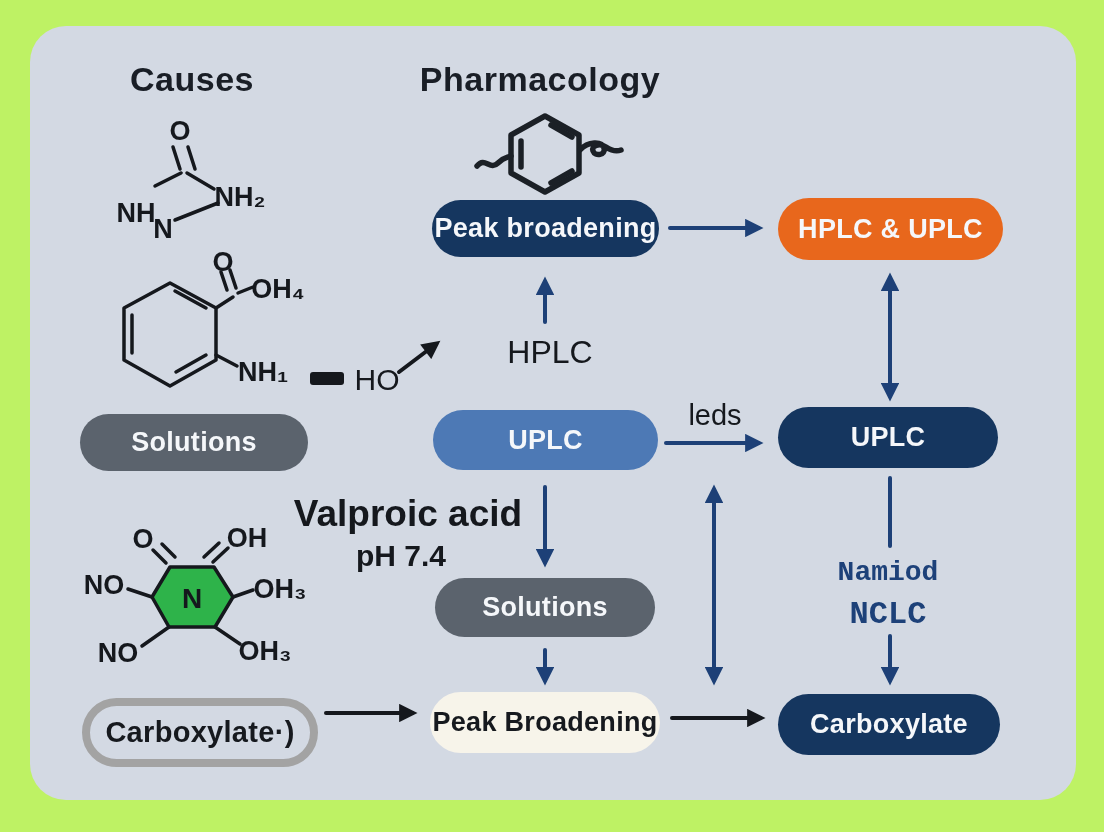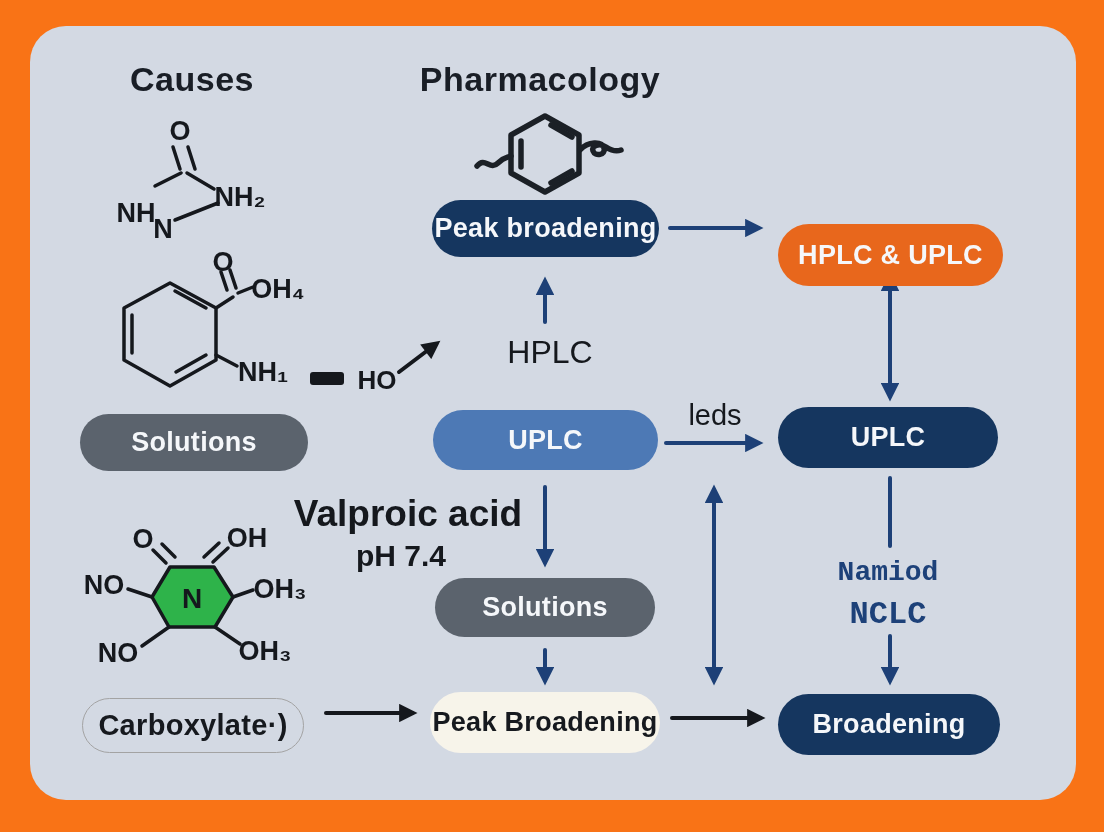--- a/index.html
+++ b/index.html
@@ -1,38 +1,38 @@
 <!DOCTYPE html>
 <html><head>
 <meta charset="utf-8">
 <style>
   html,body { margin:0; padding:0; background:#ffffff; }
   #stage {
     position:relative; width:1104px; height:832px; overflow:hidden;
-    font-family:"Liberation Sans","DejaVu Sans",sans-serif; background:#f97316;
+    font-family:"Liberation Sans","DejaVu Sans",sans-serif; background:#bef264;
   }
   #panel {
     position:absolute; left:30px; top:26px; width:1046px; height:774px;
     background:#d3d9e3; border-radius:36px;
   }
   .heading {
     position:absolute; font-size:34px; font-weight:700; color:#191e26;
     text-align:center; letter-spacing:0.5px;
   }
   .pill {
     position:absolute; display:flex; align-items:center; justify-content:center;
     border-radius:999px; font-size:27px; font-weight:600; color:#f5f7fa;
     letter-spacing:0.3px; white-space:nowrap;
   }
   .pill.navy  { background:#15365f; }
-  .pill.orange{ background:#e8671c;margin-top:26px; }
+  .pill.orange{ background:#e8671c; }
   .pill.blue  { background:#4d79b5; }
   .pill.gray  { background:#5b636d; }
   .pill.cream { background:#f7f4ea; color:#16191e; }
-  .pill.outline { background:transparent; border:1px solid #a3a3a3; color:#16191e; font-weight:600; }
+  .pill.outline { background:transparent; border:8px solid #a3a3a3; color:#16191e; font-weight:600; }
   .txt { position:absolute; color:#15181d; white-space:nowrap; }
   .ctr { transform:translate(-50%,-50%); }
   .atom { position:absolute; transform:translate(-50%,-50%); font-size:27px; font-weight:600; color:#15181d; white-space:nowrap; }
   .navy-txt { color:#1d4179;font-family:Liberation Mono, monospace; }
   svg.layer { position:absolute; left:0; top:0; }
 </style>
 </head>
 <body>
 
 <div id="stage">
@@ -132,23 +132,23 @@
   <span class="atom" style="left:265px; top:651px;">OH₃</span>
   <span class="atom" style="left:192px; top:599px; font-size:28px; font-weight:700;">N</span>
 
   <div class="pill navy" style="left:432px; top:200px; width:227px; height:57px;">Peak broadening</div>
   <div class="pill orange" style="left:778px; top:198px; width:225px; height:62px;">HPLC &amp; UPLC</div>
   <div class="pill gray" style="left:80px; top:414px; width:228px; height:57px;">Solutions</div>
   <div class="pill blue" style="left:433px; top:410px; width:225px; height:60px;">UPLC</div>
   <div class="pill navy" style="left:778px; top:407px; width:220px; height:61px;">UPLC</div>
   <div class="pill gray" style="left:435px; top:578px; width:220px; height:59px;">Solutions</div>
   <div class="pill cream" style="left:430px; top:692px; width:230px; height:61px;">Peak Broadening</div>
-  <div class="pill navy" style="left:778px; top:694px; width:222px; height:61px;">Broadening</div>
+  <div class="pill navy" style="left:778px; top:694px; width:222px; height:61px;">Carboxylate</div>
   <div class="pill outline" style="left:82px; top:698px; width:220px; height:53px; font-size:29px;">Carboxylate·)</div>
 
   <div class="txt ctr" style="left:550px; top:352px; font-size:32px; font-weight:400;">HPLC</div>
-  <div class="txt ctr" style="left:377px; top:380px; font-size:26px; font-weight:700;">HO</div>
+  <div class="txt ctr" style="left:377px; top:380px; font-size:30px; font-weight:400;">HO</div>
   <div class="txt ctr" style="left:715px; top:415px; font-size:29px; font-weight:400;">leds</div>
   <div class="txt ctr" style="left:408px; top:514px; font-size:37px; font-weight:600;">Valproic acid</div>
   <div class="txt ctr" style="left:401px; top:556px; font-size:30px; font-weight:600;">pH 7.4</div>
   <div class="txt ctr navy-txt" style="left:888px; top:572px; font-size:28px; font-weight:600;">Namiod</div>
   <div class="txt ctr navy-txt" style="left:888px; top:614px; font-size:32px; font-weight:600;">NCLC</div>
 </div>
 
 </body></html>

